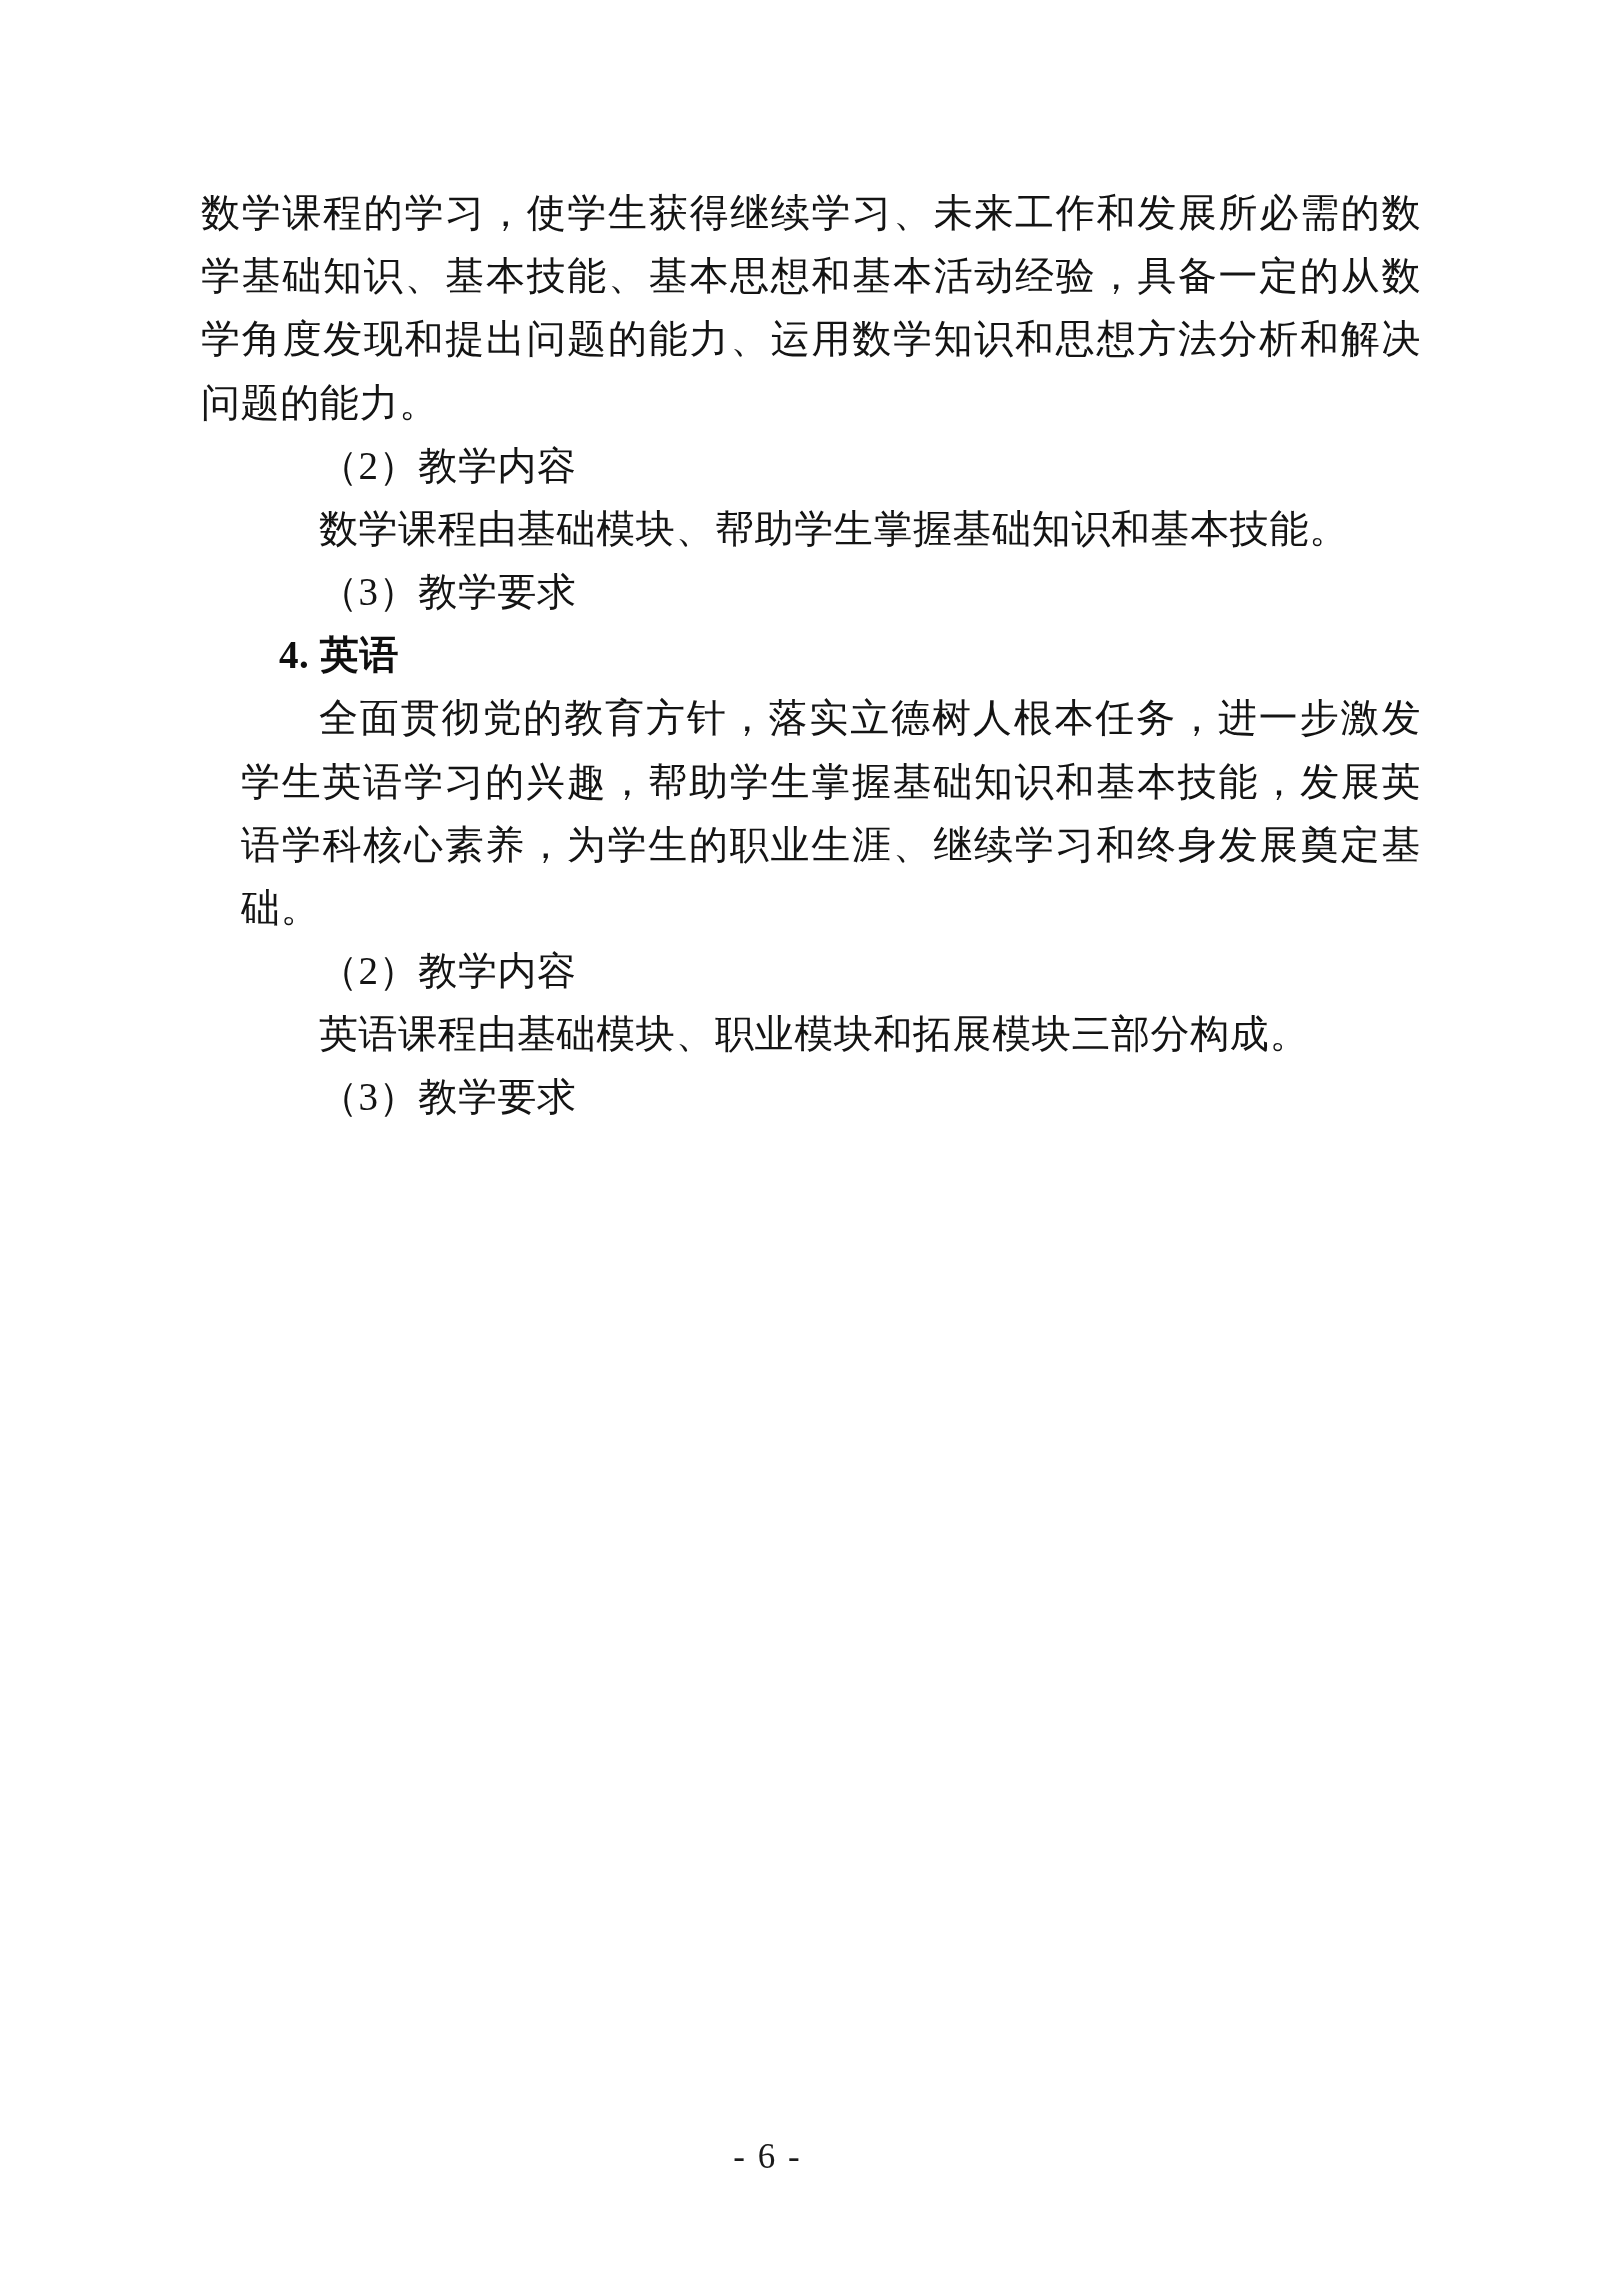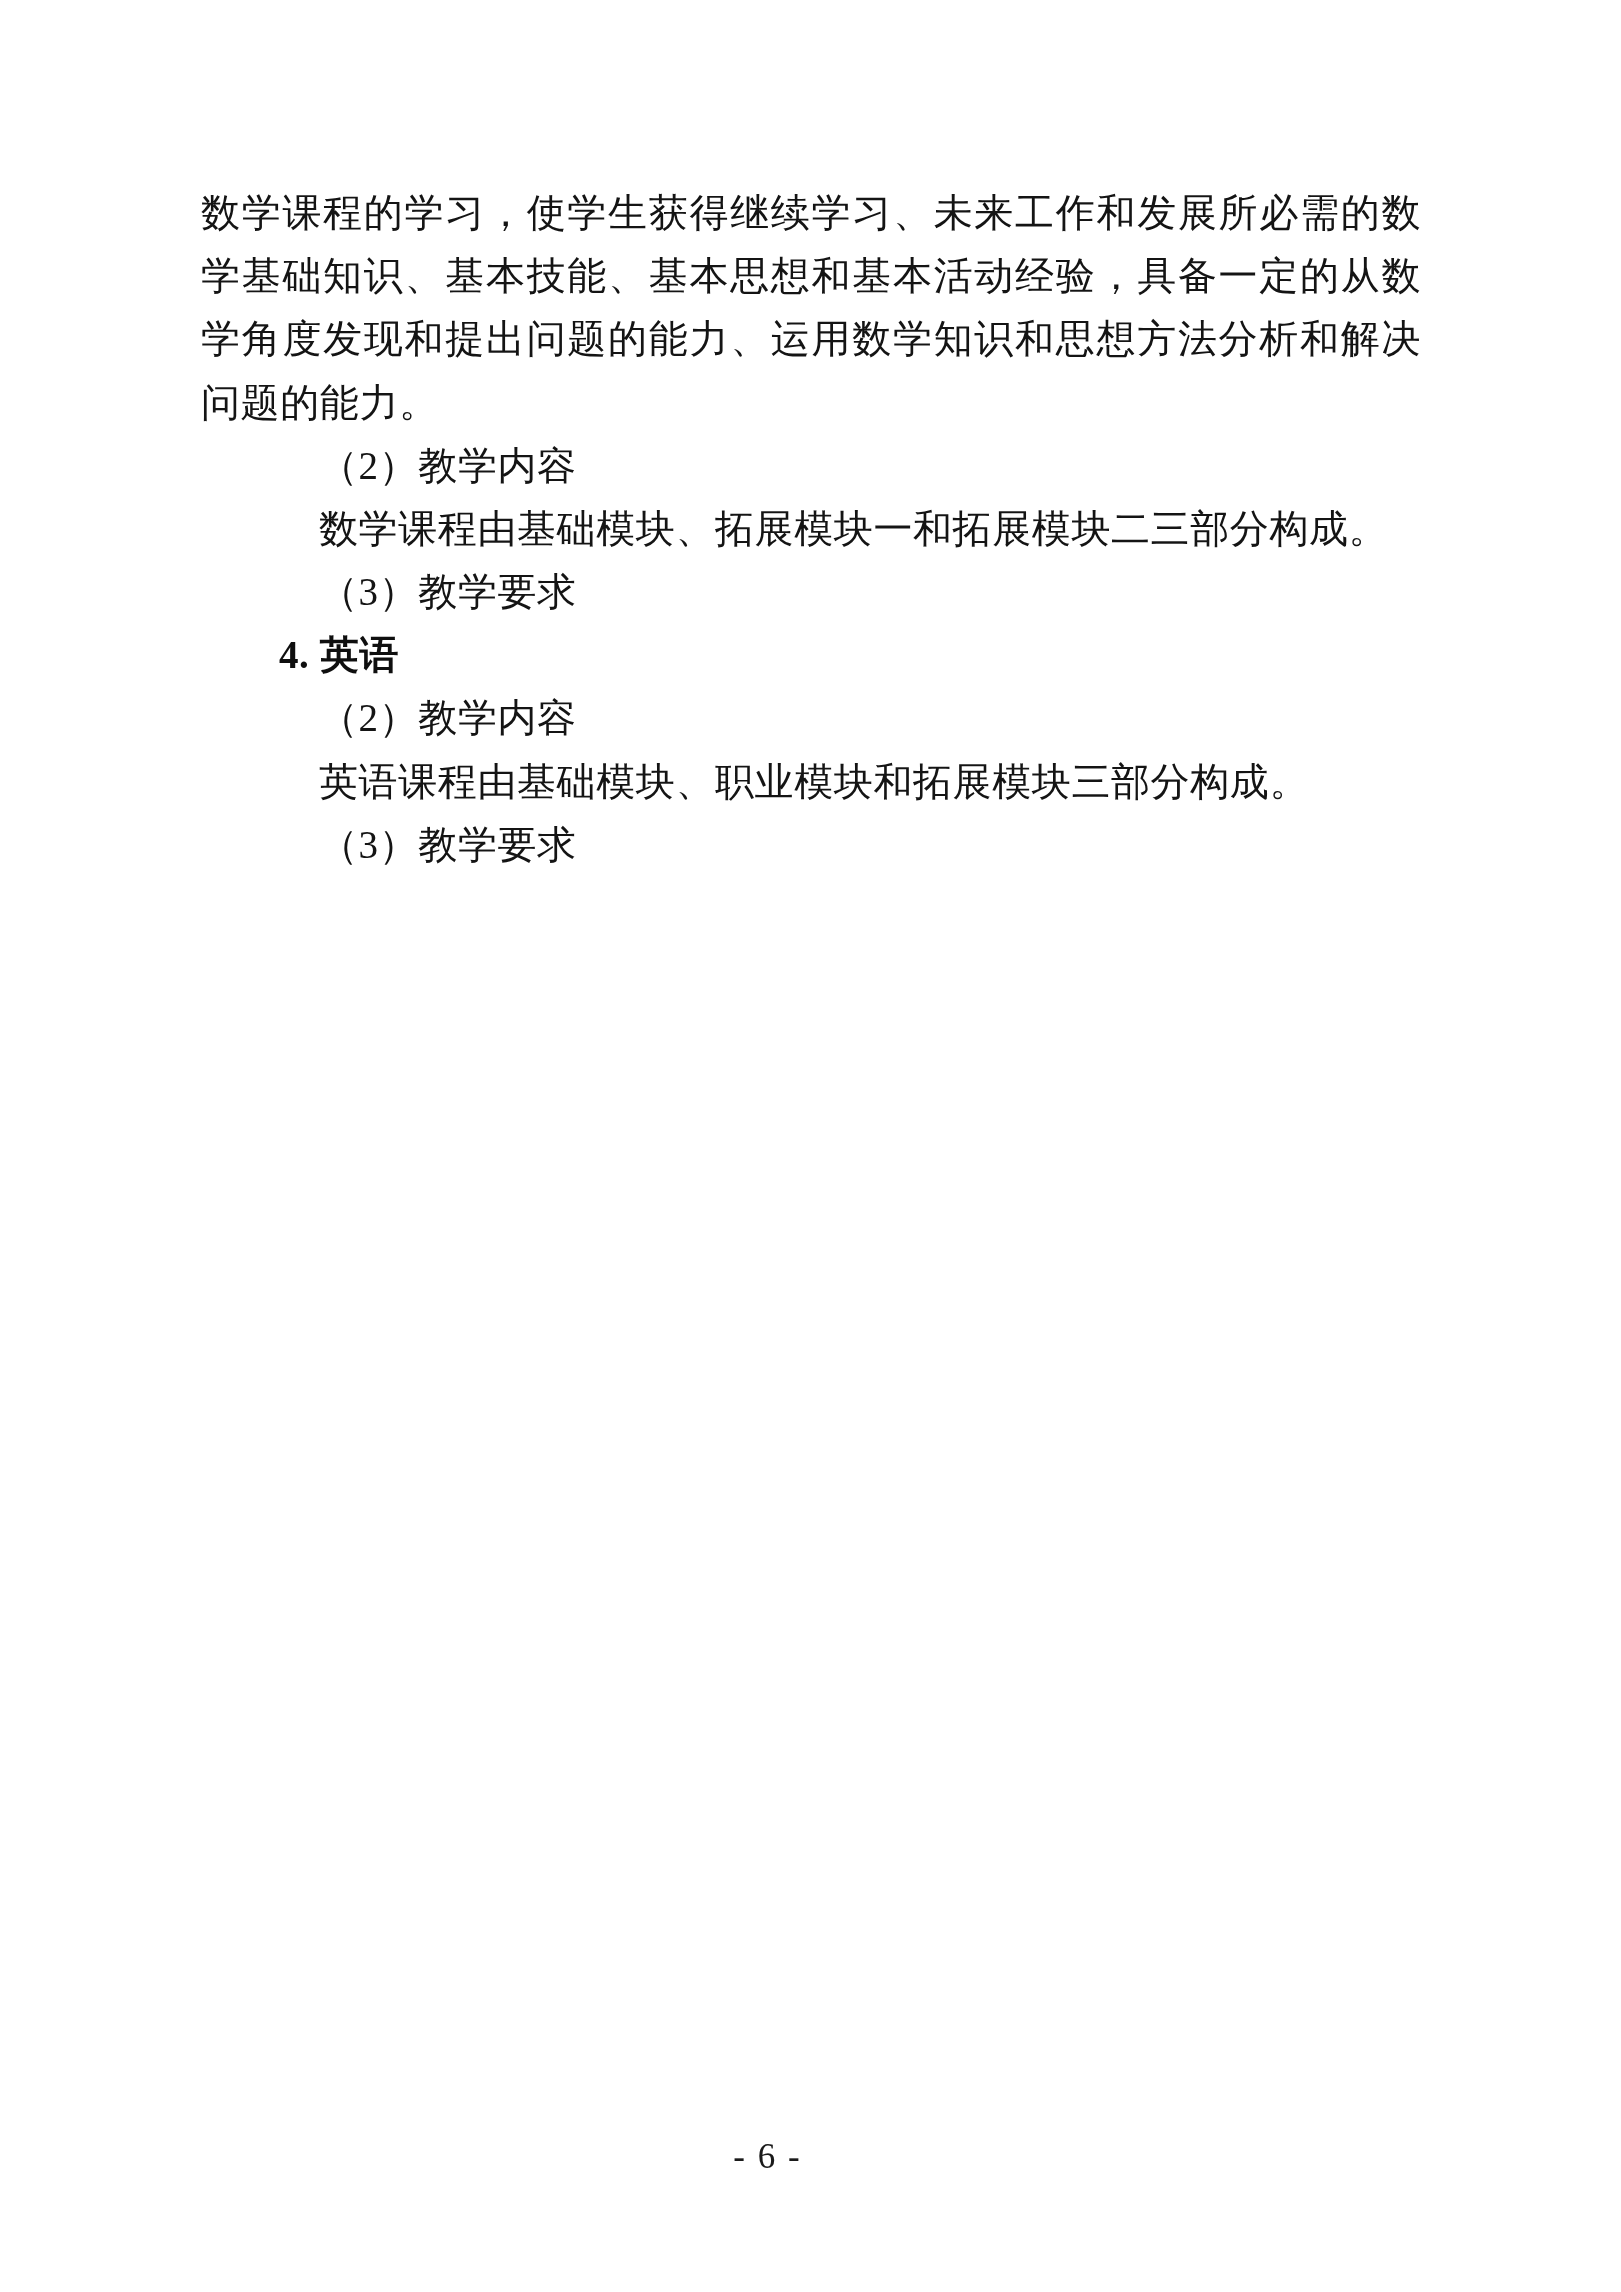--- a/index.html
+++ b/index.html
@@ -71,28 +71,29 @@
 </head>
 <body>
 
 <div class="page">
   <div class="content">
 
     <p class="noindent block">数学课程的学习，使学生获得继续学习、未来工作和发展所必需的数学基础知识、基本技能、基本思想和基本活动经验，具备一定的从数学角度发现和提出问题的能力、运用数学知识和思想方法分析和解决问题的能力。</p>
 
     <p class="indent block">（2）教学内容</p>
 
-    <p class="indent block">数学课程由基础模块、拓展模块一和拓展模块二三部分构成。</p>
+    <p class="indent block">数学课程由基础模块、帮助学生掌握基础知识和基本技能。</p>
 
     <p class="indent block">（3）教学要求</p>
 
 
     <h3 class="heading">4. 英语</h3>
 
 
+    <p class="indent block">全面贯彻党的教育方针，落实立德树人根本任务，进一步激发学生英语学习的兴趣，帮助学生掌握基础知识和基本技能，发展英语学科核心素养，为学生的职业生涯、继续学习和终身发展奠定基础。</p>
 
     <p class="indent block">（2）教学内容</p>
 
     <p class="indent block">英语课程由基础模块、职业模块和拓展模块三部分构成。</p>
 
     <p class="indent block">（3）教学要求</p>
 
   </div>
 
   <div class="footer">

